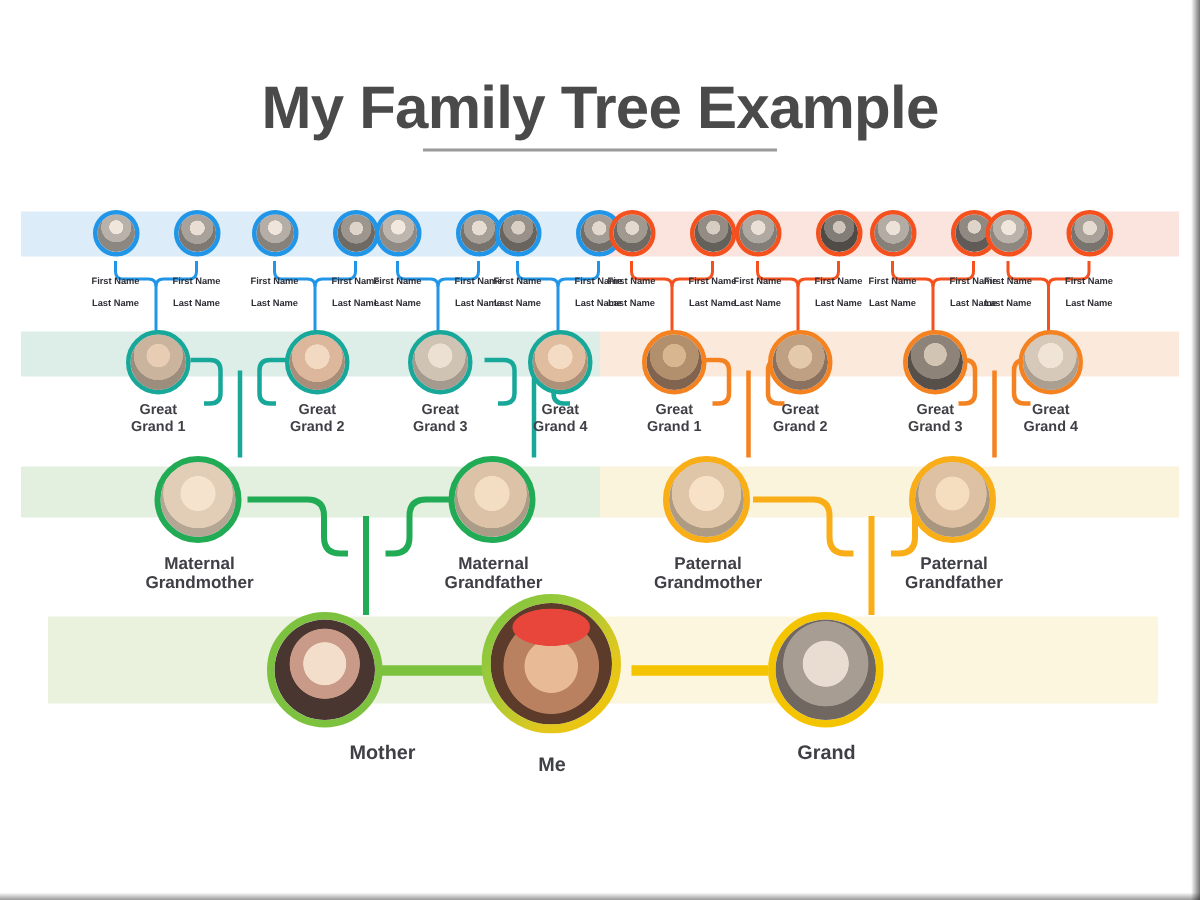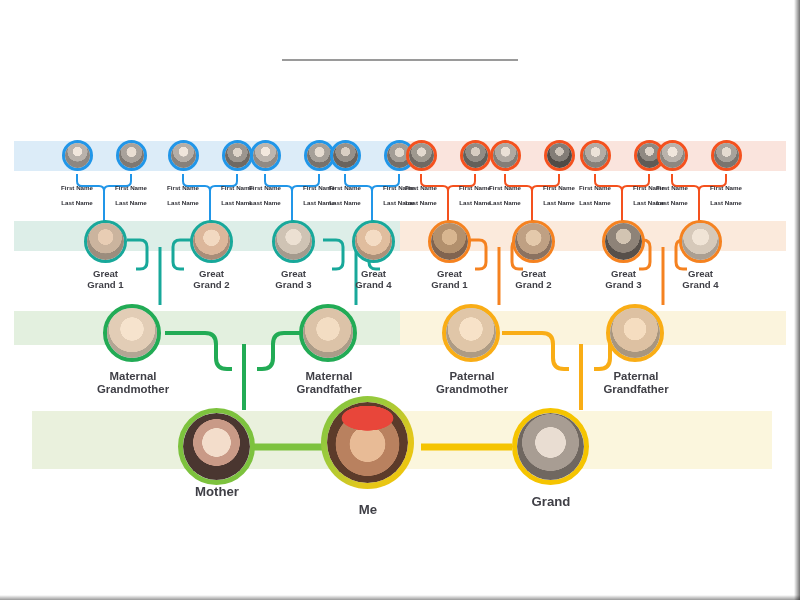--- a/index.html
+++ b/index.html
@@ -157,20 +157,21 @@
         <path d="M532,212 L532,222"></path>
       <path d="M622,212 L622,222"></path>
         <path d="M699,212 L699,222"></path>
     </g>
 
     <path d="M252,447 L322,447" fill="none" stroke="#7dc23e" stroke-width="7"></path>
     <path d="M421,447 L512,447" fill="none" stroke="#f5c400" stroke-width="7"></path>
   </svg>
 
   <div id="title-block">
+    <div id="page-title">My Family Tree Example</div>
     <div id="title-rule"></div>
   </div>
 
   <div class="node" style="left:62px; top:140px;">
     <div class="ring" style="width:31px;height:31px;border:3px solid #2196e8;">
       <div class="photo" style="background:radial-gradient(circle at 50% 34%, #f0e6dc 0 22%, #b9b2ab 23% 48%, #8d8781 49% 100%);"></div>
     </div>
     <div class="label tiny" style="left:-14px; top:36px; width:58px;">
       <span>First Name</span><br>
       <span>Last Name</span>
@@ -402,21 +403,21 @@
       <div class="photo" style="background:radial-gradient(circle at 50% 42%, #f5ddc0 0 29%, #ddc1a2 30% 59%, #a8967f 60% 100%);"></div>
     </div>
     <div class="label med" style="left:-30px; top:66px; width:120px;">Paternal
 Grandfather</div>
   </div>
 
   <div class="node" style="left:178px; top:408px;">
     <div class="ring" style="width:77px;height:77px;border:5px solid #7dc23e;">
       <div class="photo" style="background:radial-gradient(circle at 50% 44%, #f3ddcb 0 28%, #c99a87 29% 46%, #4a3630 47% 100%);"></div>
     </div>
-    <div class="label big" style="left:-21px; top:76px; width:120px;">Mother</div>
+    <div class="label big" style="left:-21px; top:86px; width:120px;text-align:right;">Mother</div>
   </div>
 
   <div class="node" style="left:321px; top:396px;">
     <div class="ring" style="width:93px;height:93px;border:6px solid transparent;
                 background:linear-gradient(#d8c4b0,#d8c4b0) padding-box,
                            linear-gradient(135deg,#7dc23e 0%,#9ccb3b 35%,#e2c71d 70%,#f5c400 100%) border-box;">
       <div class="photo" style="background:
              radial-gradient(ellipse 54% 26% at 50% 20%, #e8463a 0 58%, rgba(232,70,58,0) 60%),
              radial-gradient(circle at 50% 52%, #e8bb96 0 30%, #b9815f 31% 54%, #5c3b2a 55% 100%);"></div>
     </div>

